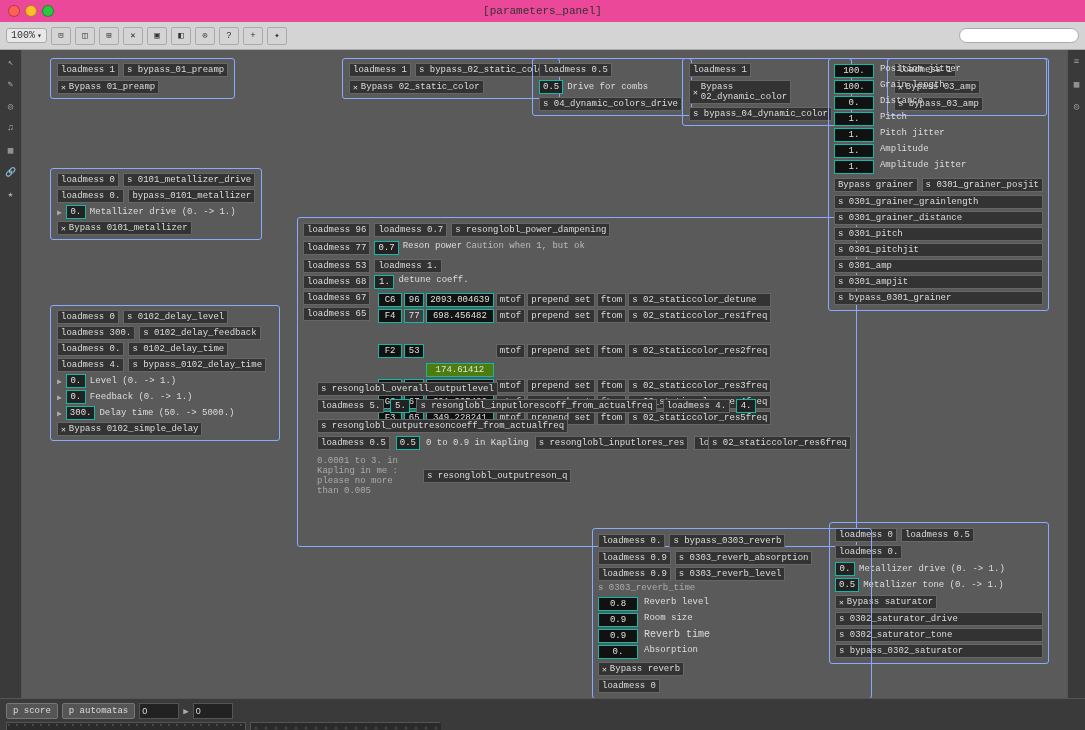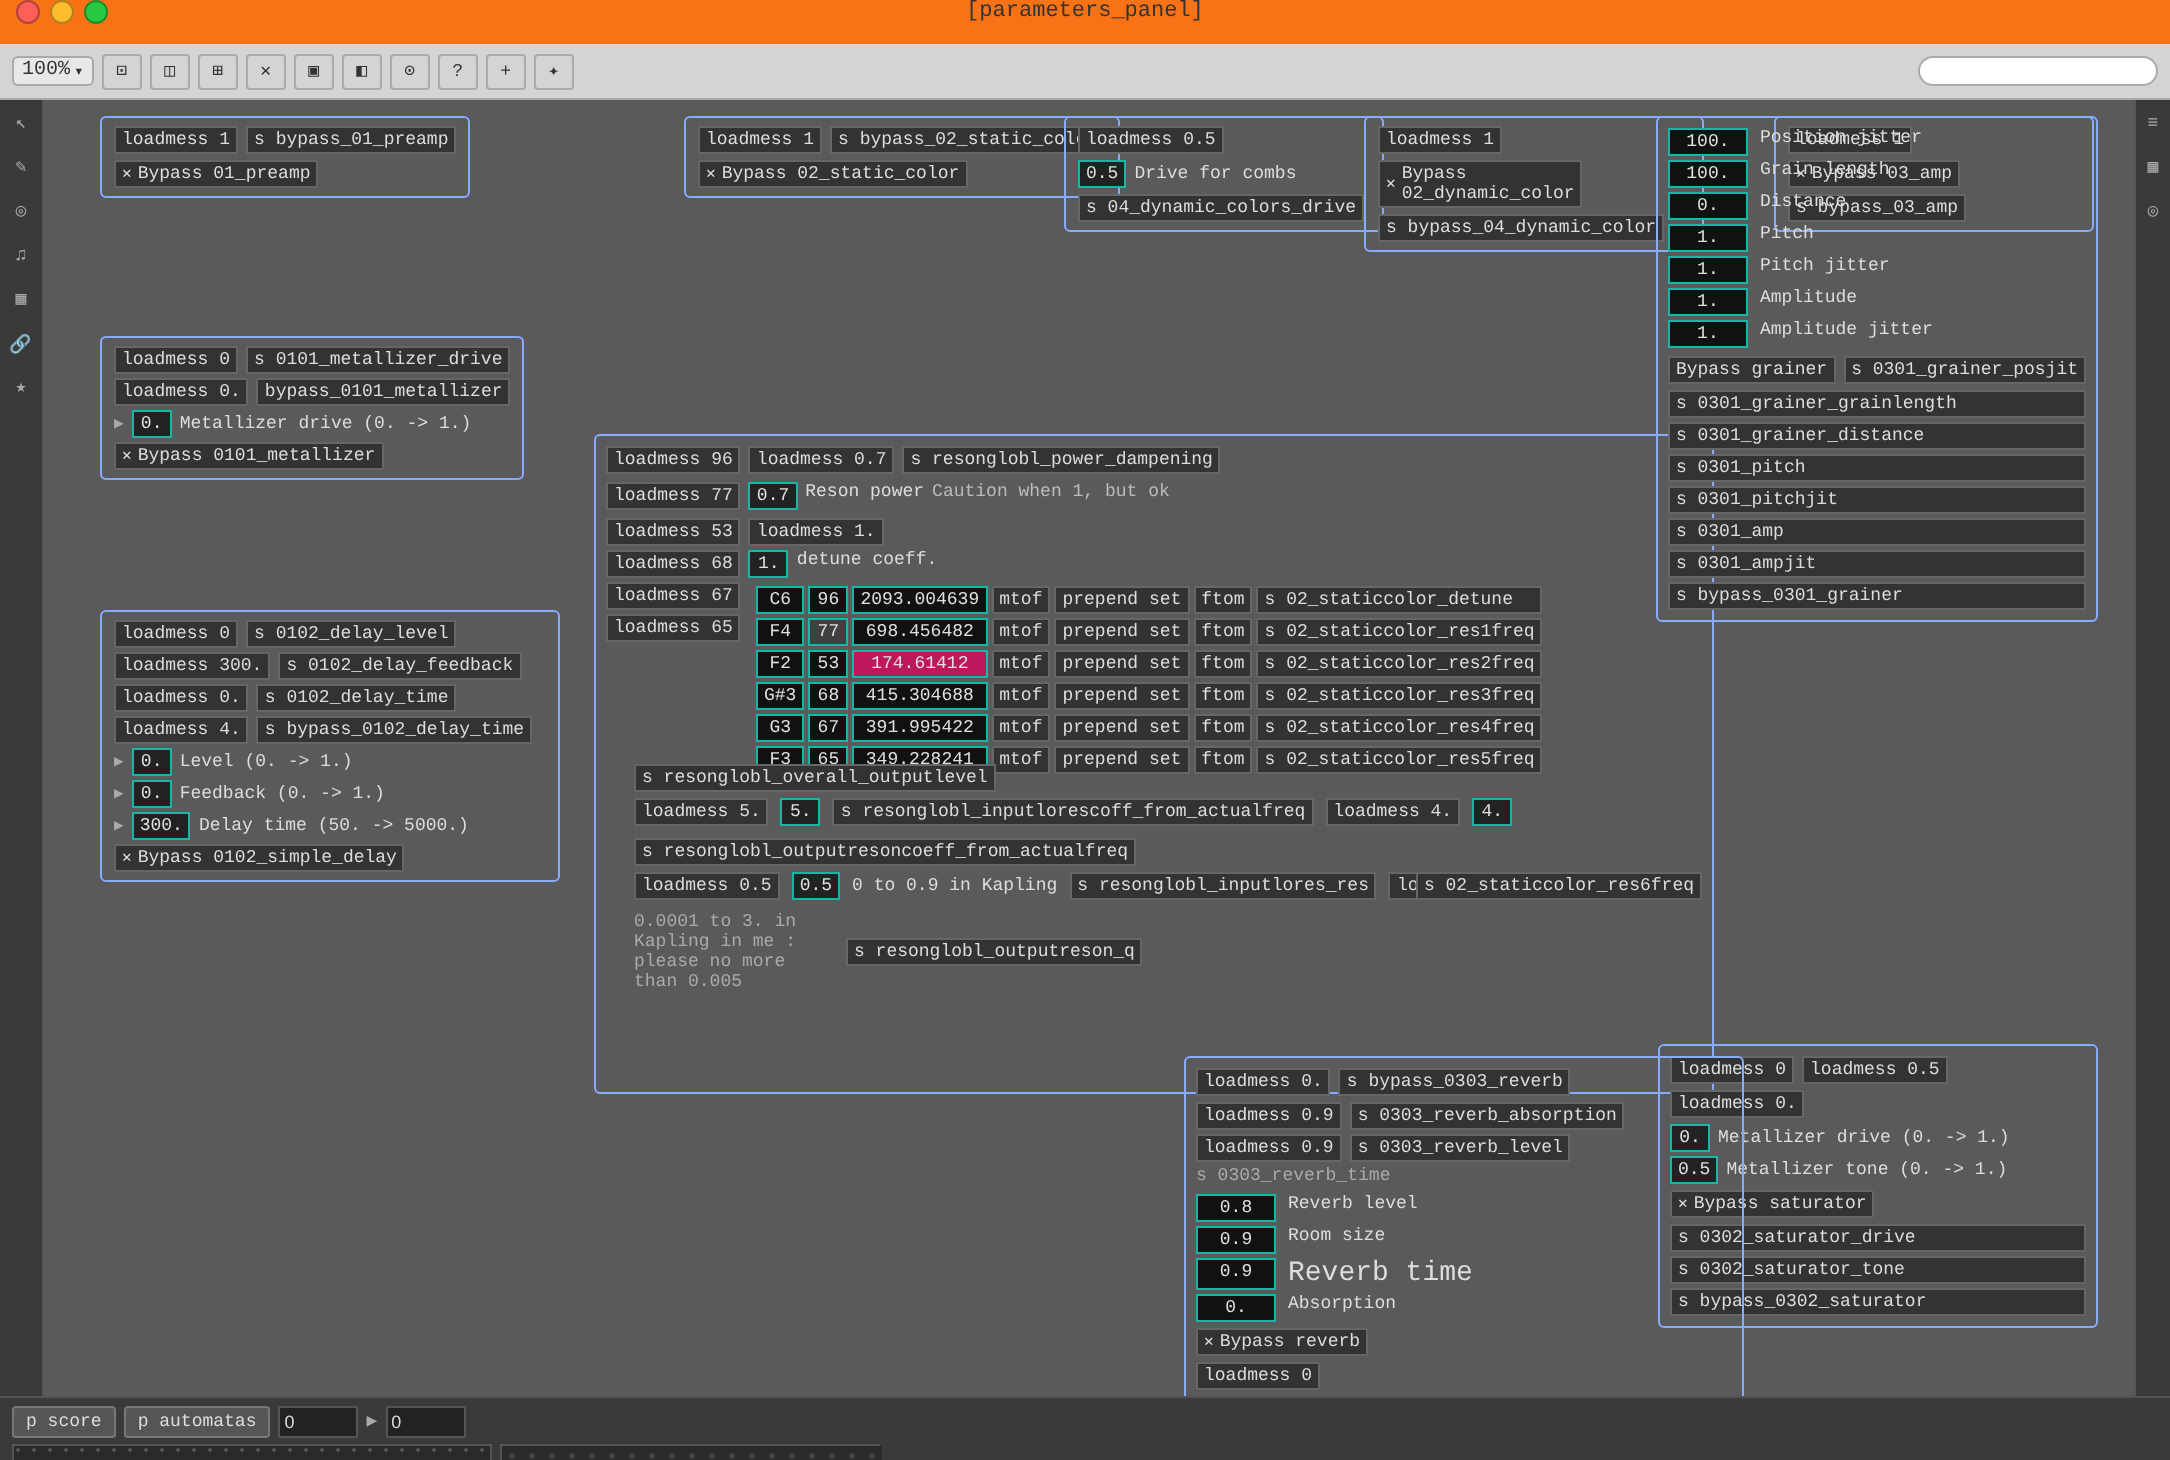--- a/index.html
+++ b/index.html
@@ -9,24 +9,24 @@
       font-size: 10px;
       color: #e0e0e0;
       width: 1085px;
       height: 730px;
       overflow: hidden;
       position: relative;
     }
 
     
     .title-bar {
-      background: #f97316;
+      background: #ec4899;
       height: 22px;
       display: flex;
-      align-items: flex-start;
+      align-items: center;
       padding: 0 8px;
       position: relative;
       text-decoration: underline;
     }
     .title-bar-buttons {
       display: flex;
       gap: 5px;
       align-items: center;
     }
     .tb-btn {
@@ -409,21 +409,21 @@
         <span class="num-box" style="background:#404040;">77</span>
         <span class="num-box" style="background:#111;">698.456482</span>
         <span class="small-node">mtof</span>
         <span class="small-node">prepend set</span>
         <span class="small-node">ftom</span>
         <span class="small-node">s 02_staticcolor_res1freq</span>
         <span></span>
 
         <span class="num-box" style="background:#111;">F2</span>
         <span class="num-box" style="background:#111;">53</span>
-        <span class="num-box" style="background:#be185d;">174.61412</span>
+        <span class="num-box" style="background:#4d7c0f;margin-top:38px;">174.61412</span>
         <span class="small-node">mtof</span>
         <span class="small-node">prepend set</span>
         <span class="small-node">ftom</span>
         <span class="small-node">s 02_staticcolor_res2freq</span>
         <span></span>
 
         <span class="num-box" style="background:#111;">G#3</span>
         <span class="num-box" style="background:#111;">68</span>
         <span class="num-box" style="background:#111;">415.304688</span>
         <span class="small-node">mtof</span>
@@ -557,21 +557,21 @@
       <div style="display:flex;gap:4px;flex-wrap:wrap;margin-bottom:4px;">
         <span style="font-size:9px;color:#aaa;">s 0303_reverb_time</span>
       </div>
 
       <div style="display:grid;grid-template-columns:40px auto;gap:2px 6px;margin-bottom:3px;">
         <span class="num-box" style="background:#111;">0.8</span>
         <span style="font-size:9px;color:#ddd;">Reverb level</span>
         <span class="num-box" style="background:#111;">0.9</span>
         <span style="font-size:9px;color:#ddd;">Room size</span>
         <span class="num-box" style="background:#111;">0.9</span>
-        <span style="font-size:14px;color:#ddd;">Reverb time</span>
+        <span style="font-size:10px;color:#ddd;">Reverb time</span>
         <span class="num-box" style="background:#111;">0.</span>
         <span style="font-size:9px;color:#ddd;">Absorption</span>
       </div>
       <div>
         <div class="check-box">
           <span class="check-x">✕</span>
           <span style="font-size:9px;color:#ddd;">Bypass reverb</span>
         </div>
       </div>
       <div style="margin-top:3px;">

